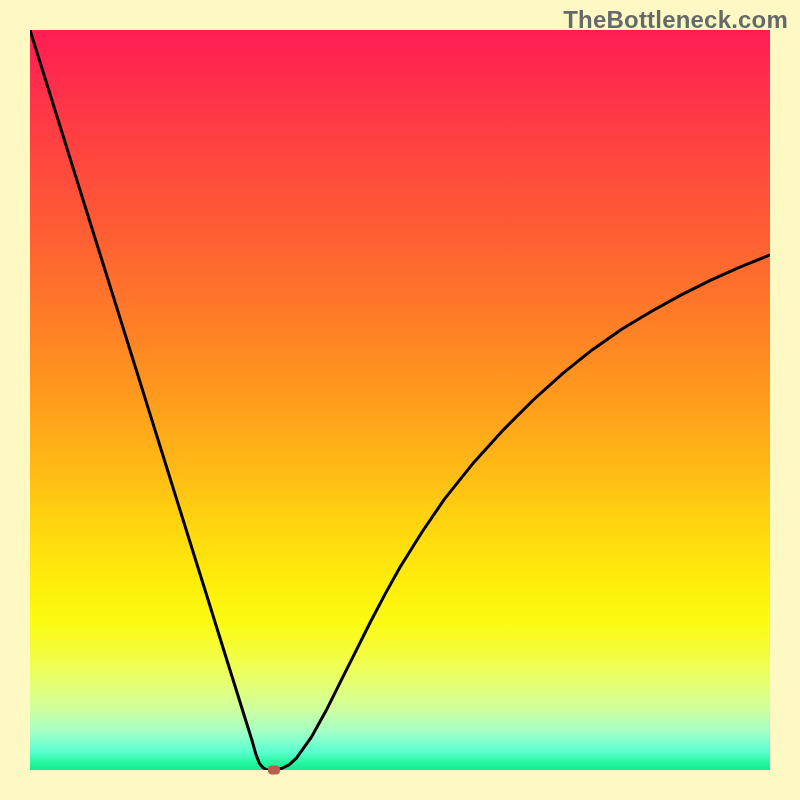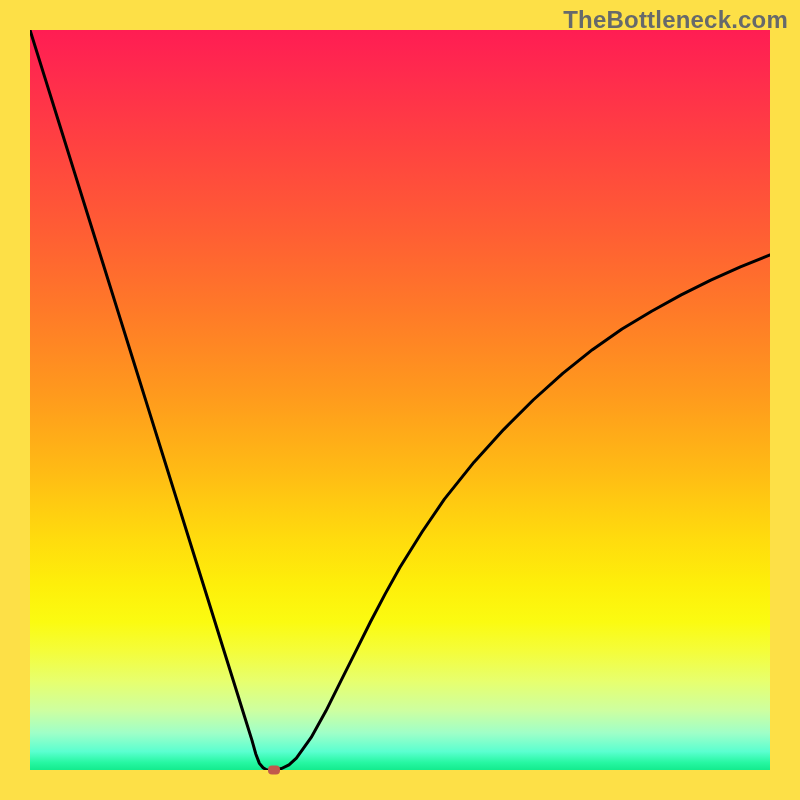--- a/index.html
+++ b/index.html
@@ -1,21 +1,21 @@
 <!DOCTYPE html>
 <html><head>
 <meta charset="utf-8">
 <style>
   * { margin: 0; padding: 0; box-sizing: border-box; }
   html, body { width: 800px; height: 800px; overflow: hidden; background: #000; }
   .frame {
     position: relative;
     width: 800px;
     height: 800px;
-    background: #fde047;
+    background: #fef9c3;
   }
   .watermark {
     position: absolute;
     top: 6px;
     right: 12px;
     font-family: Arial, Helvetica, sans-serif;
     font-size: 24px;
     font-weight: 600;
     color: #66696b;
     letter-spacing: 0.2px;

